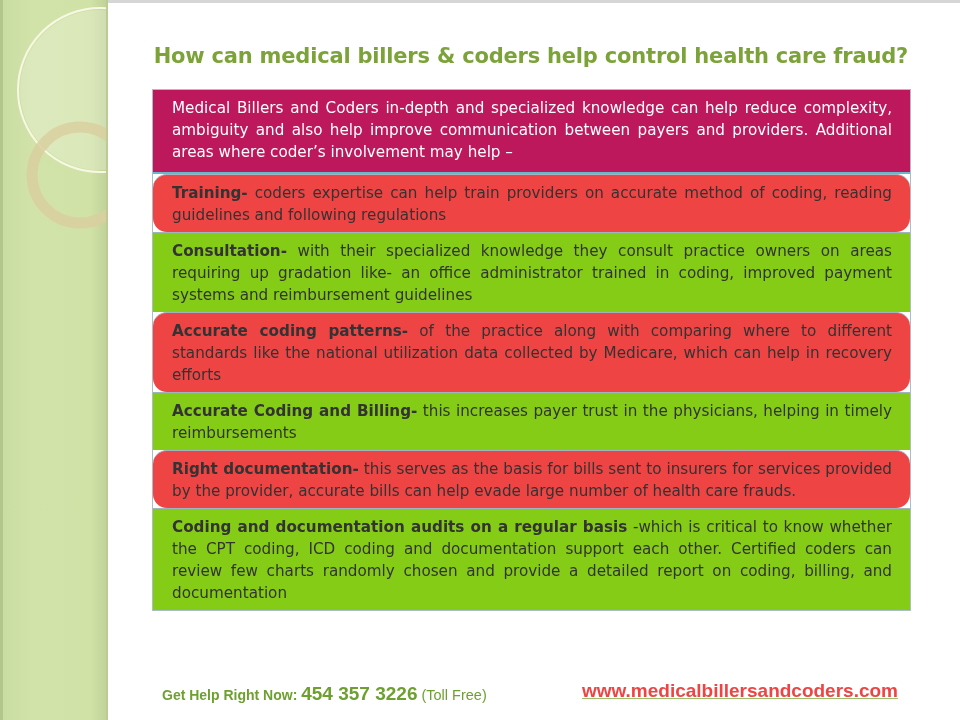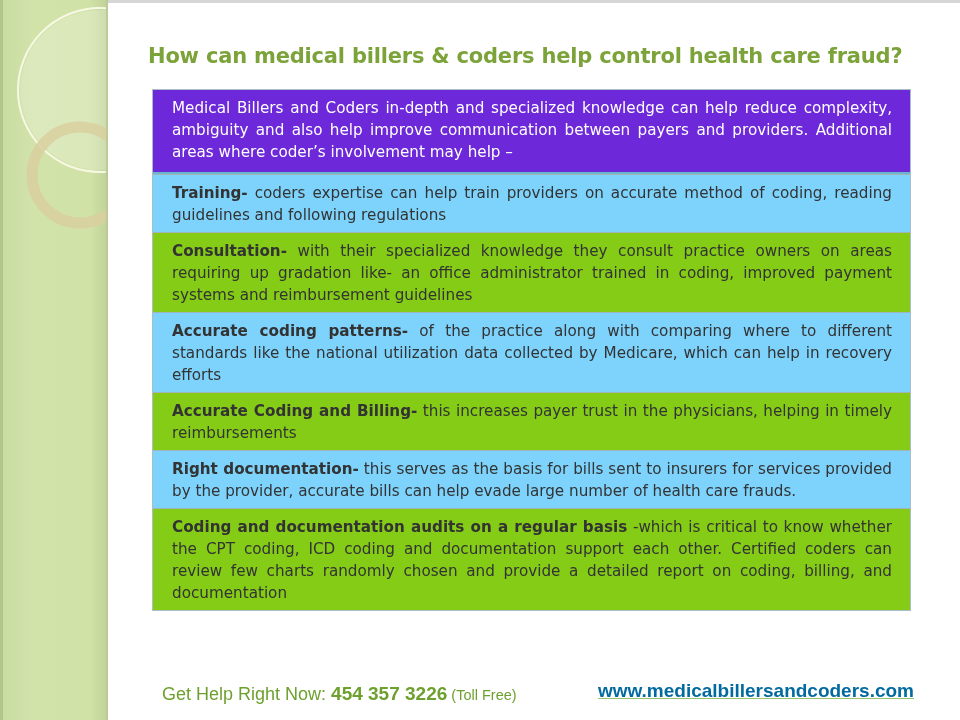--- a/index.html
+++ b/index.html
@@ -20,59 +20,59 @@
   }
   .sidebar-edge {
     position: absolute; left: 0; top: 0; width: 3px; height: 720px;
     background: #b2c58a;
   }
   .sidebar svg { position: absolute; left: 0; top: 0; }
 
   .title {
     position: absolute; left: 148px; top: 44px; width: 760px;
     font-size: 21px; color: #7ca339; font-weight: bold;
-    letter-spacing: -0.2px; white-space: nowrap;
+    letter-spacing: -0.2px; white-space: nowrap; text-align: right;
   }
 
   .content-table {
     position: absolute; left: 152px; top: 89px; width: 757px;
     border: 1px solid #a9bec8;
     border-collapse: collapse;
   }
   .row {
     box-sizing: border-box;
     padding: 7px 18px 6px 19px;
     font-size: 15.2px; line-height: 22px;
     color: #333333;
     text-align: justify;
     border-top: 1.5px solid #9fb4bf;
   }
   .row.header {
-    background: #6d28d9; color: #ffffff;
+    background: #be185d; color: #ffffff;
     padding-top: 7px; padding-bottom: 9px;
     border-top: none;
     border-bottom: 2px solid #6ab7cb;
   }
-  .row.shaded { background: #7dd3fc; }
+  .row.shaded { background: #ef4444; border-radius: 14px; }
   .row.plain { background: #84cc16; }
   .row b { font-weight: bold; color: #333333; }
 
   .footer {
     position: absolute; left: 162px; top: 680px; width: 752px; height: 26px;
   }
   .footer-left {
     position: absolute; left: 0; top: 3px; white-space: nowrap;
     color: #6ea02f; font-family: "Liberation Sans", sans-serif;
   }
-  .footer-label { font-size: 18px; font-weight: normal; }
+  .footer-label { font-size: 14px; font-weight: bold; }
   .footer-phone { font-size: 19px; font-weight: bold; }
   .footer-note { font-size: 14.5px; font-weight: normal; }
   .footer-url {
-    position: absolute; right: 0; top: 0px; white-space: nowrap;
-    color: #0369a1; font-size: 19px; font-weight: bold;
+    position: absolute; right: 16px; top: 0px; white-space: nowrap;
+    color: #ef4444; font-size: 19px; font-weight: bold;
     font-family: "Liberation Sans", sans-serif;
     text-decoration: underline; text-decoration-color: #9bbf6a;
   }
 </style>
 </head>
 <body>
 
 <div class="top-border"></div>
 
 <div class="sidebar">

